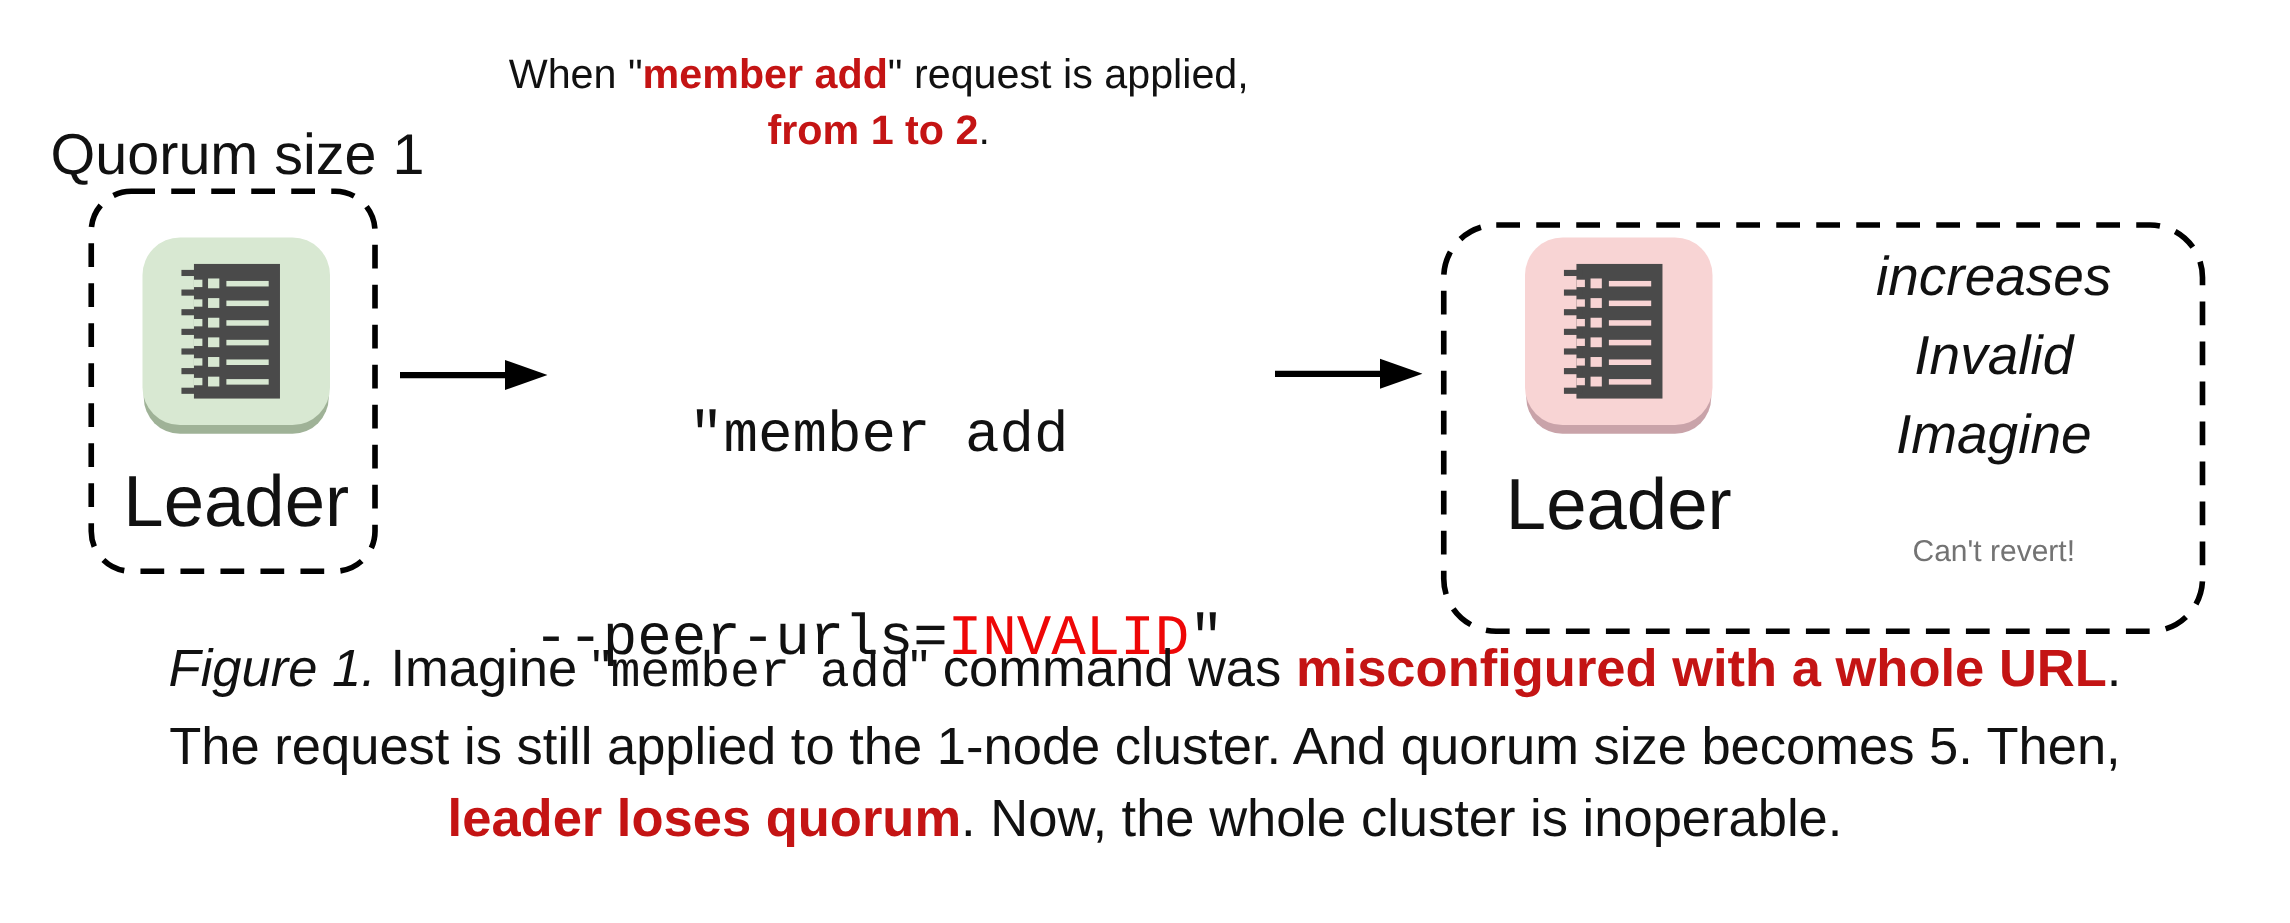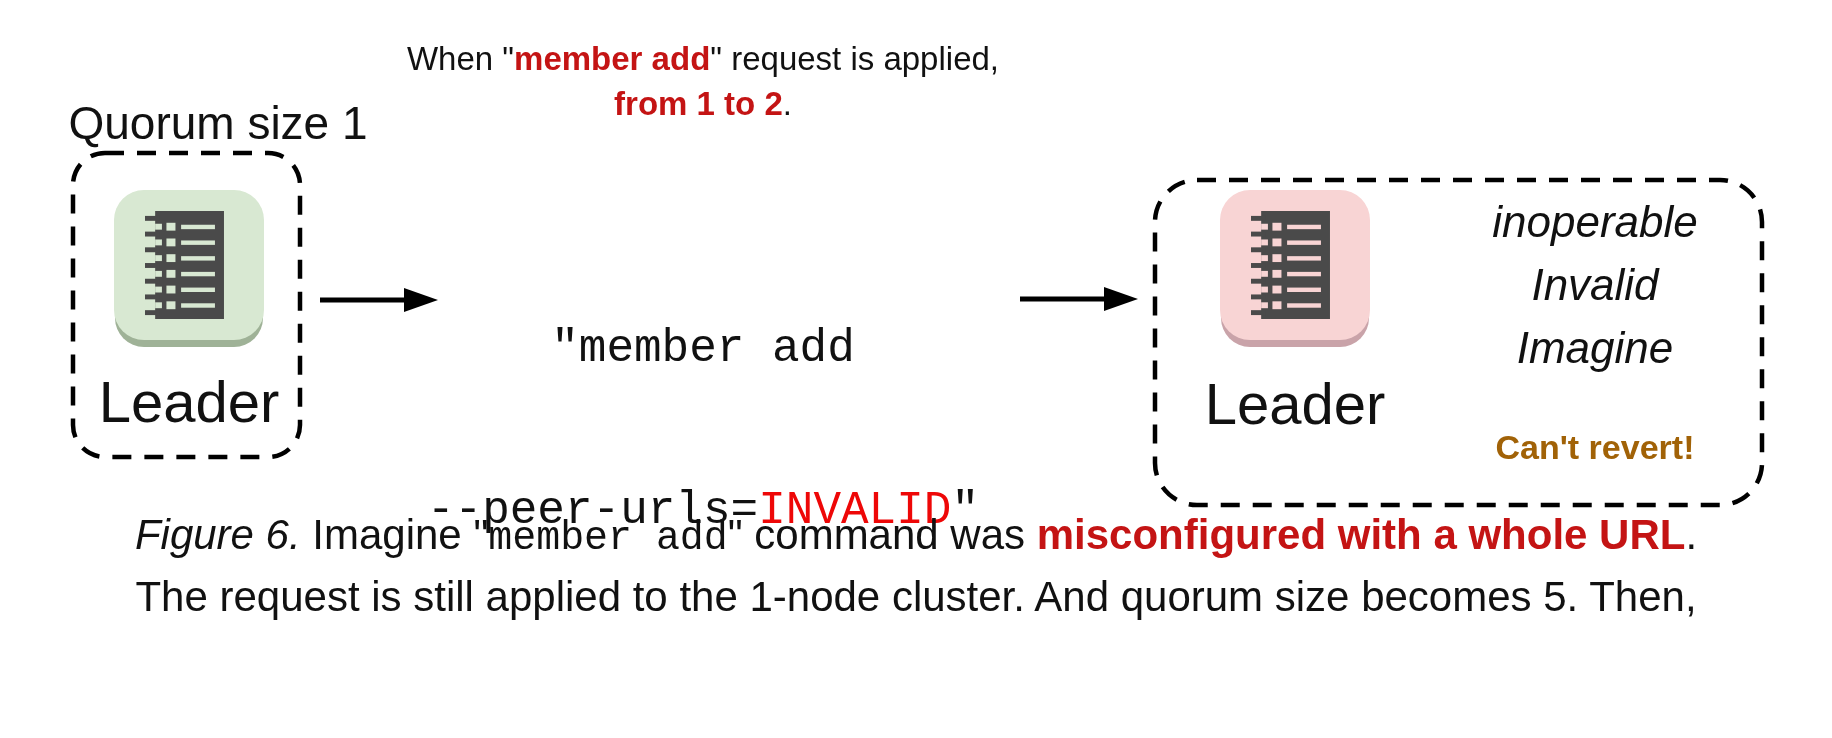--- a/index.html
+++ b/index.html
@@ -3,42 +3,42 @@
 <meta charset="utf-8">
 <style>
   html,body{margin:0;padding:0;background:#ffffff;}
   .canvas{
     position:relative;width:1832px;height:738px;background:#ffffff;overflow:hidden;
     font-family:"Liberation Sans",sans-serif;color:#111111;
   }
   .abs{position:absolute;}
   .center{text-align:center;}
   
-  .cluster-title{font-size:46px;font-weight:400;white-space:nowrap;margin-left:28px;}
+  .cluster-title{font-size:46px;font-weight:400;white-space:nowrap;}
   
   .dashed-box{position:absolute;}
   
   .node-icon{
     position:absolute;width:150px;height:150px;border-radius:30px;
     display:flex;align-items:center;justify-content:center;
   }
   .node-icon.green{background:#d8e8d2;box-shadow:0 8px 0 -1px #9fb297;}
   .node-icon.pink{background:#f8d4d4;box-shadow:0 8px 0 -1px #c9a3a9;}
   .glyph-dark{fill:#4a4a4a;}
   .green .glyph-row{fill:#d8e8d2;}
   .pink .glyph-row{fill:#f8d4d4;}
   .node-label{font-size:58px;white-space:nowrap;}
   
   .annotation{font-size:33px;line-height:45px;}
   .red-b{color:#c41414;font-weight:bold;}
   .red-v{color:#ee0707;}
   .command{font-family:"Liberation Mono",monospace;font-size:46px;line-height:54px;white-space:pre;}
   
   .expectation{font-size:44px;line-height:63px;font-style:italic;}
-  .warning{font-size:34px;font-weight:bold;color:#a16207;white-space:nowrap;}
+  .warning{font-size:24px;font-weight:normal;color:#737373;white-space:nowrap;}
   
   .caption{font-size:42px;line-height:58px;}
   .cap-italic{font-style:italic;}
   .cap-mono{font-family:"Liberation Mono",monospace;font-size:0.95em;}
   .arrow{position:absolute;}
 </style>
 </head>
 <body>
 
 <div class="canvas">
@@ -134,25 +134,26 @@
       <rect class="glyph-row" x="32" y="46" width="30" height="4.5"></rect>
       <rect class="glyph-row" x="32" y="62" width="30" height="4.5"></rect>
       <rect class="glyph-row" x="32" y="78" width="30" height="4.5"></rect>
       <rect class="glyph-row" x="32" y="94" width="30" height="4.5"></rect>
     </svg>
   </div>
 
   <div class="abs node-label center" style="left:1195px;top:370px;width:200px;">Leader</div>
 
   <div class="abs expectation center" style="left:1405px;top:190px;width:380px;">
-    <div>inoperable</div>
+    <div>increases</div>
     <div>Invalid</div>
     <div>Imagine</div>
   </div>
 
   <div class="abs warning center" style="left:1405px;top:428px;width:380px;">Can't revert!</div>
 
   <div class="abs caption center" style="left:0px;top:506px;width:1832px;">
-    <div><span class="cap-italic">Figure 6.</span><span> Imagine "</span><span class="cap-mono">member add</span><span>" command was </span><span class="red-b">misconfigured with a whole URL</span><span>.</span></div>
+    <div><span class="cap-italic">Figure 1.</span><span> Imagine "</span><span class="cap-mono">member add</span><span>" command was </span><span class="red-b">misconfigured with a whole URL</span><span>.</span></div>
     <div>The request is still applied to the 1-node cluster. And quorum size becomes 5. Then,</div>
+    <div><span class="red-b">leader loses quorum</span><span>. Now, the whole cluster is inoperable.</span></div>
   </div>
 
 </div>
 
 </body></html>

